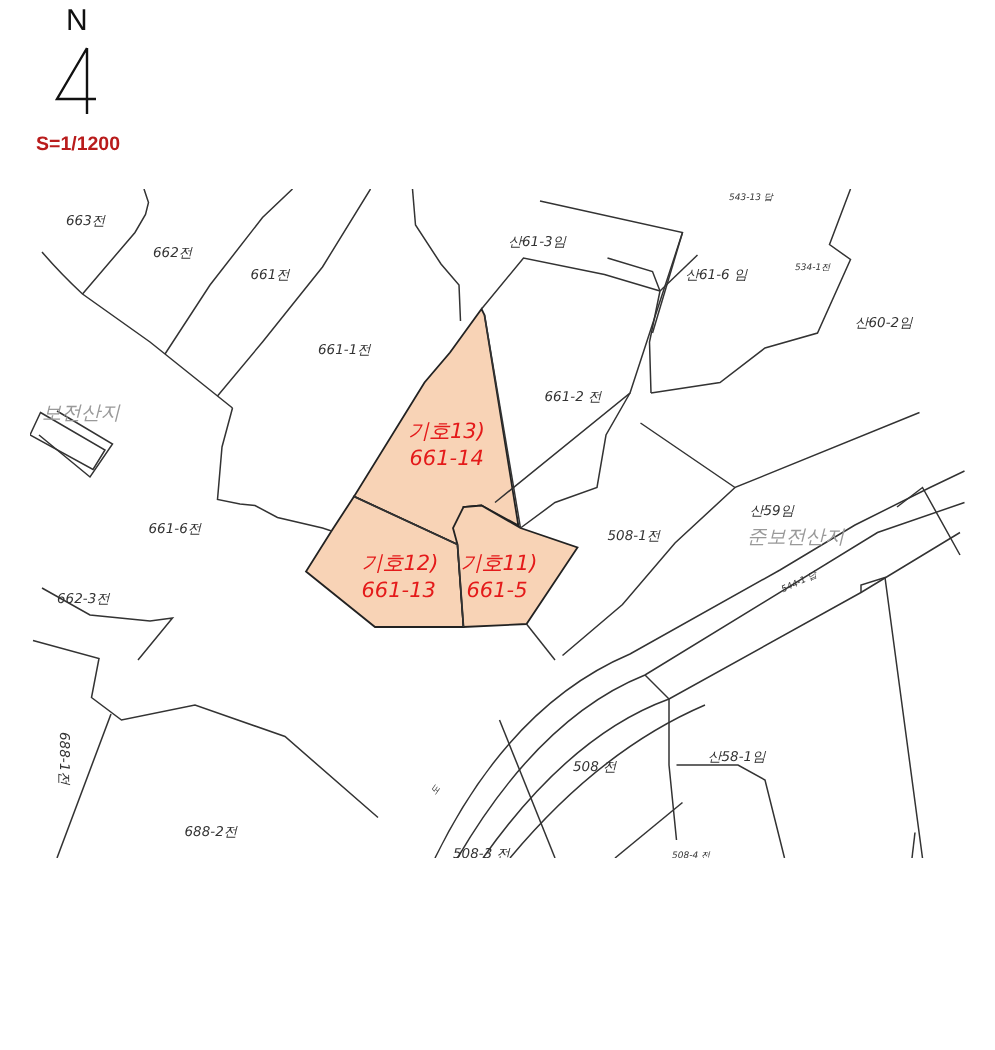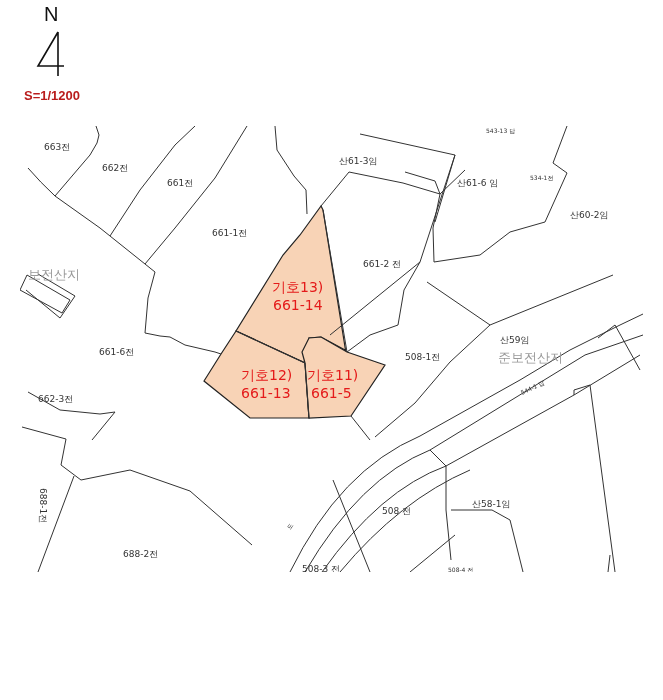--- a/index.html
+++ b/index.html
@@ -39,20 +39,21 @@
       font-size: 13px;
       color: #b91c1c;
     }
     .map {
       position: absolute;
       left: 20px;
       top: 126px;
       width: 643px;
       height: 446px;
       overflow: hidden;
+      font-style: italic;
     }
     .map svg {
       position: absolute;
       left: 0;
       top: 0;
     }
     .lbl {
       font-family: "DejaVu Sans", sans-serif;
       font-size: 9px;
       fill: #333;

